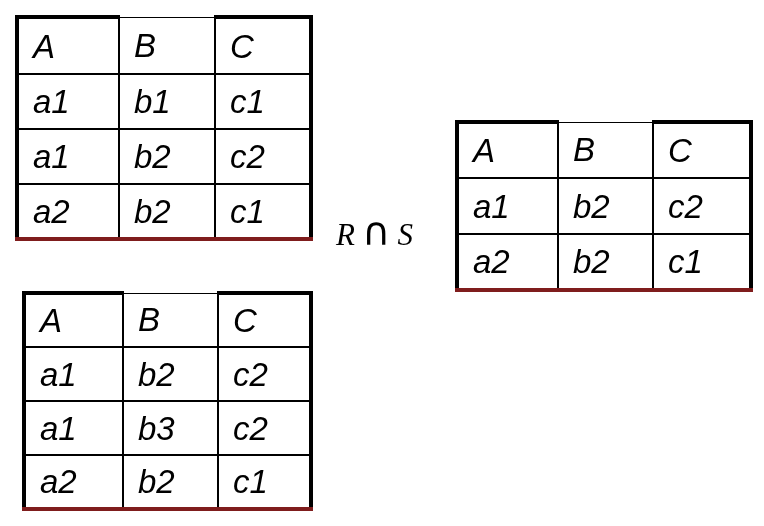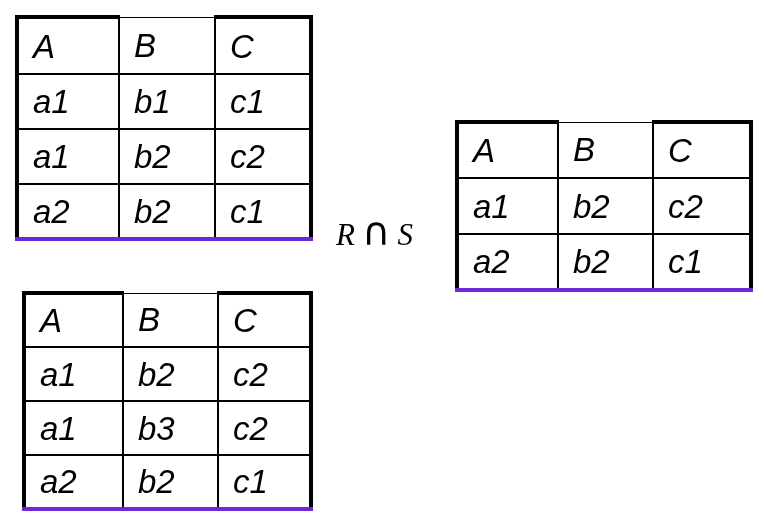--- a/index.html
+++ b/index.html
@@ -28,21 +28,21 @@
     font-size: 33px;
     line-height: 1;
     color: #000000;
     padding: 0 0 0 14px;
     vertical-align: middle;
     overflow: hidden;
     white-space: nowrap;
   }
   
   table.rel-table tr:first-child td { border-top: 4px solid #000000; }
-  table.rel-table tr:last-child  td { border-bottom: 4px solid #6d28d9; }
+  table.rel-table tr:last-child  td { border-bottom: 4px solid #7f1d1d; }
   table.rel-table td:first-child { border-left: 4px solid #000000; }
   table.rel-table td:last-child  { border-right: 4px solid #000000; }
   
   table.rel-table tr:first-child td.thin-top { border-top: 1px solid #000000; }
 
   #table-r { left: 15px; top: 15px; width: 294px; }
   #table-r tr { height: 55px; }
   #table-r tr:first-child { height: 57px; }
 
   #table-s { left: 22px; top: 291px; width: 287px; }

